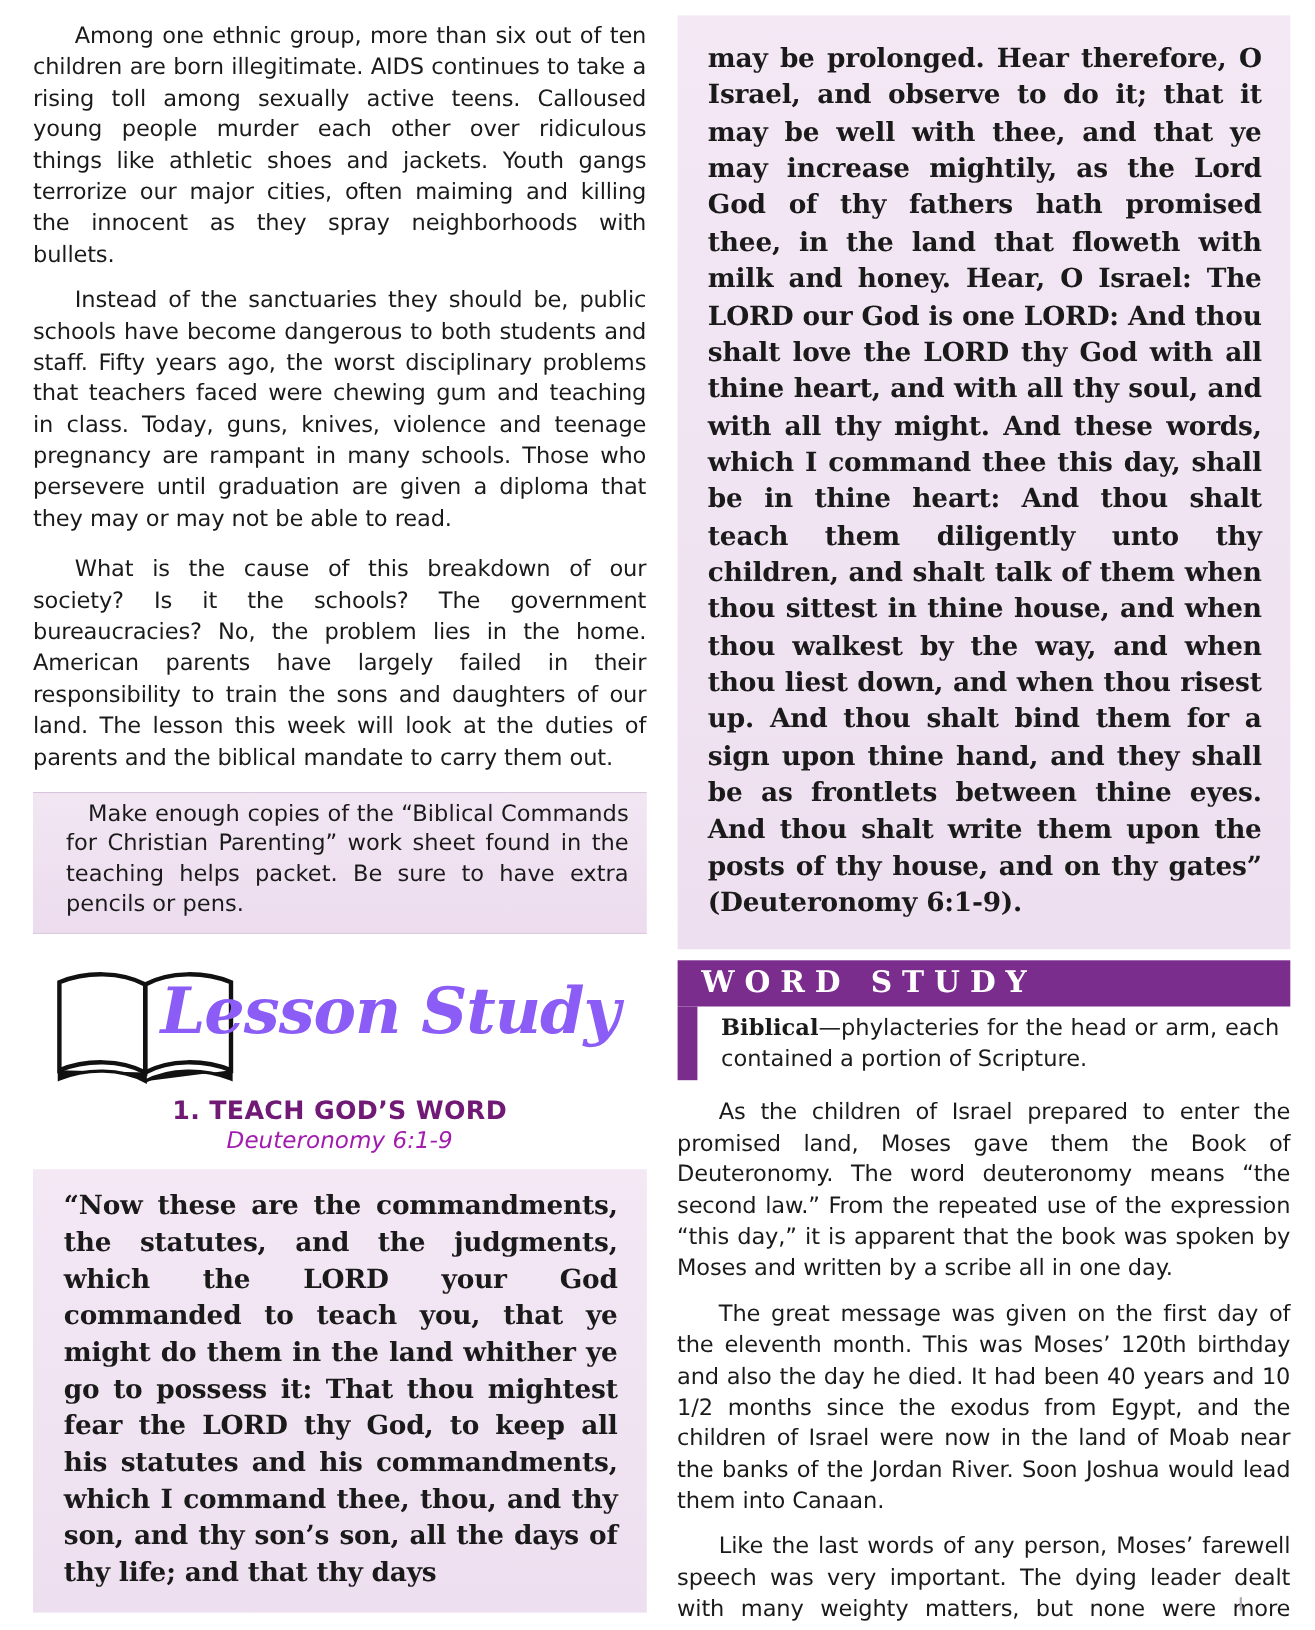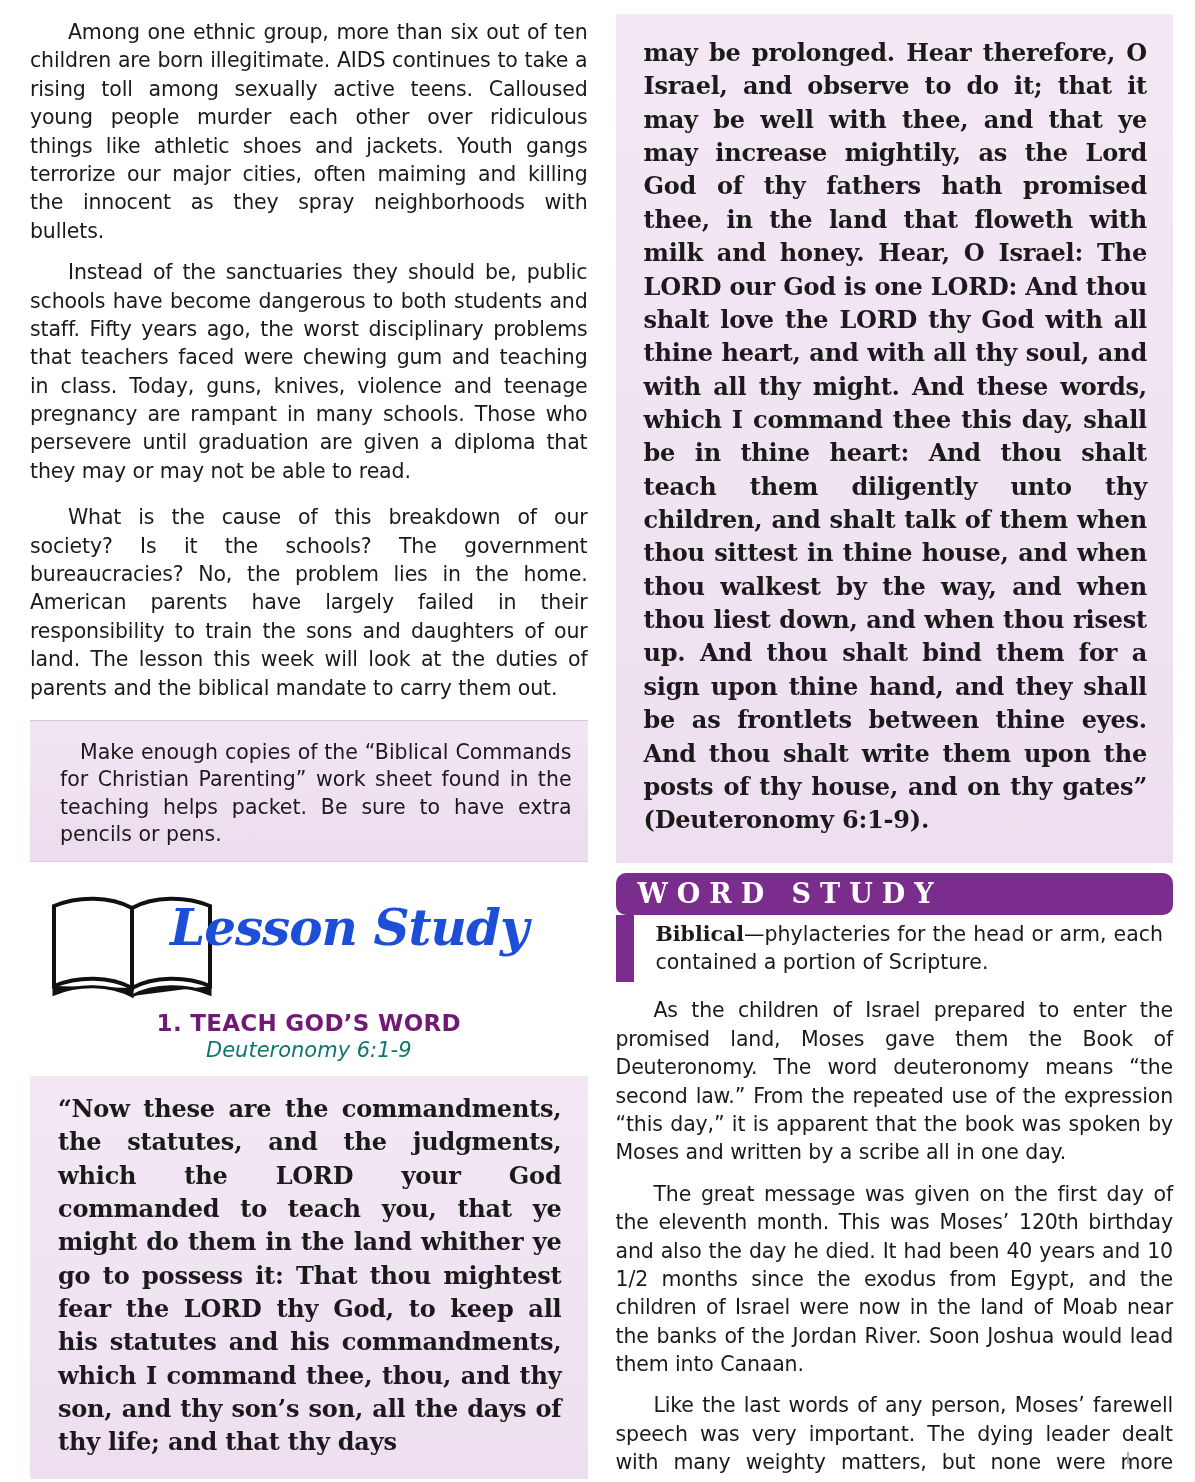--- a/index.html
+++ b/index.html
@@ -42,21 +42,21 @@
     letter-spacing: -0.15px;
     word-spacing: 0.2px;
   }
   p.body.gap-top { margin-top: 18px; }
 
   
   .callout {
     background: linear-gradient(180deg,#f2e6f3 0%, #ecdcee 100%);
     border-top: 1px solid #d8c4dc;
     border-bottom: 1px solid #d8c4dc;
-    padding: 18px 16px 12px 30px;
+    padding: 5px 16px 12px 30px;
     margin: 18px 0 6px 0;
     box-sizing: border-box;
   }
   .callout p {
     margin: 0;
     font-family: "DejaVu Sans", sans-serif;
     font-size: 20.5px;
     line-height: 1.34;
     text-align: justify;
     text-indent: 20px;
@@ -84,63 +84,62 @@
     height: 112px;
     margin: 28px 0 6px 0;
   }
   .book-icon {
     position: absolute;
     left: 18px;
     top: 2px;
   }
   .lesson-title {
     position: absolute;
-    left: 140px;
+    left: 116px;
     top: 8px;
     font-family: "DejaVu Serif", serif;
     font-weight: bold;
     font-style: italic;
-    font-size: 50px;
+    font-size: 58px;
     letter-spacing: -1px;
-    color: #1d4ed8;
+    color: #8b5cf6;
   }
 
   .section-num {
     text-align: center;
     font-family: "DejaVu Sans", sans-serif;
     font-weight: bold;
     font-size: 23px;
     color: #701a75;
     margin: 8px 0 2px 0;
     letter-spacing: 0.3px;
   }
   .section-ref {
     text-align: center;
     font-family: "DejaVu Sans", sans-serif;
     font-style: italic;
     font-size: 21px;
-    color: #0f766e;
+    color: #a21caf;
     margin: 0 0 14px 0;
   }
 
   
   .wordstudy-wrap {
     margin: 10px 0 14px 0;
     position: relative;
   }
   .wordstudy-bar {
     background: #7b2d8e;
     color: #ffffff;
     font-family: "DejaVu Serif", serif;
     font-weight: bold;
     font-size: 27px;
     letter-spacing: 9px;
     padding: 5px 0 6px 22px;
     box-sizing: border-box;
-    border-radius: 10px;
   }
   .wordstudy-body {
     display: flex;
   }
   .wordstudy-spine {
     width: 18px;
     background: #7b2d8e;
     flex: none;
   }
   .wordstudy-text {

